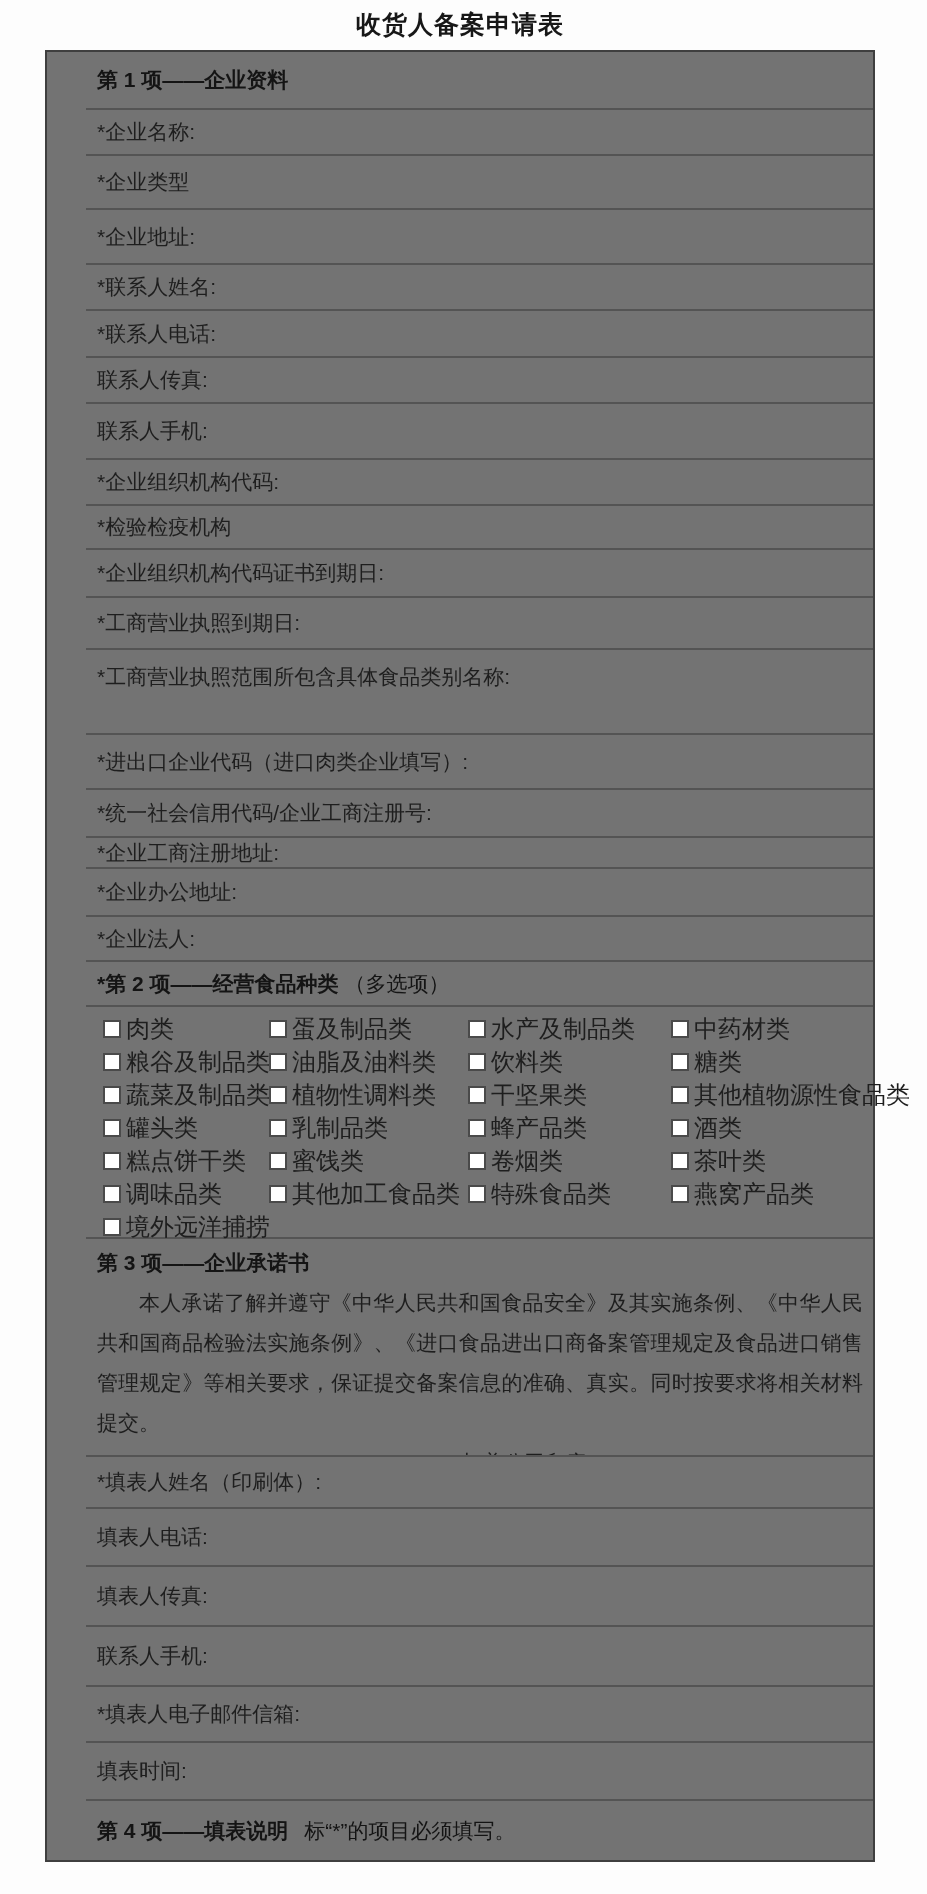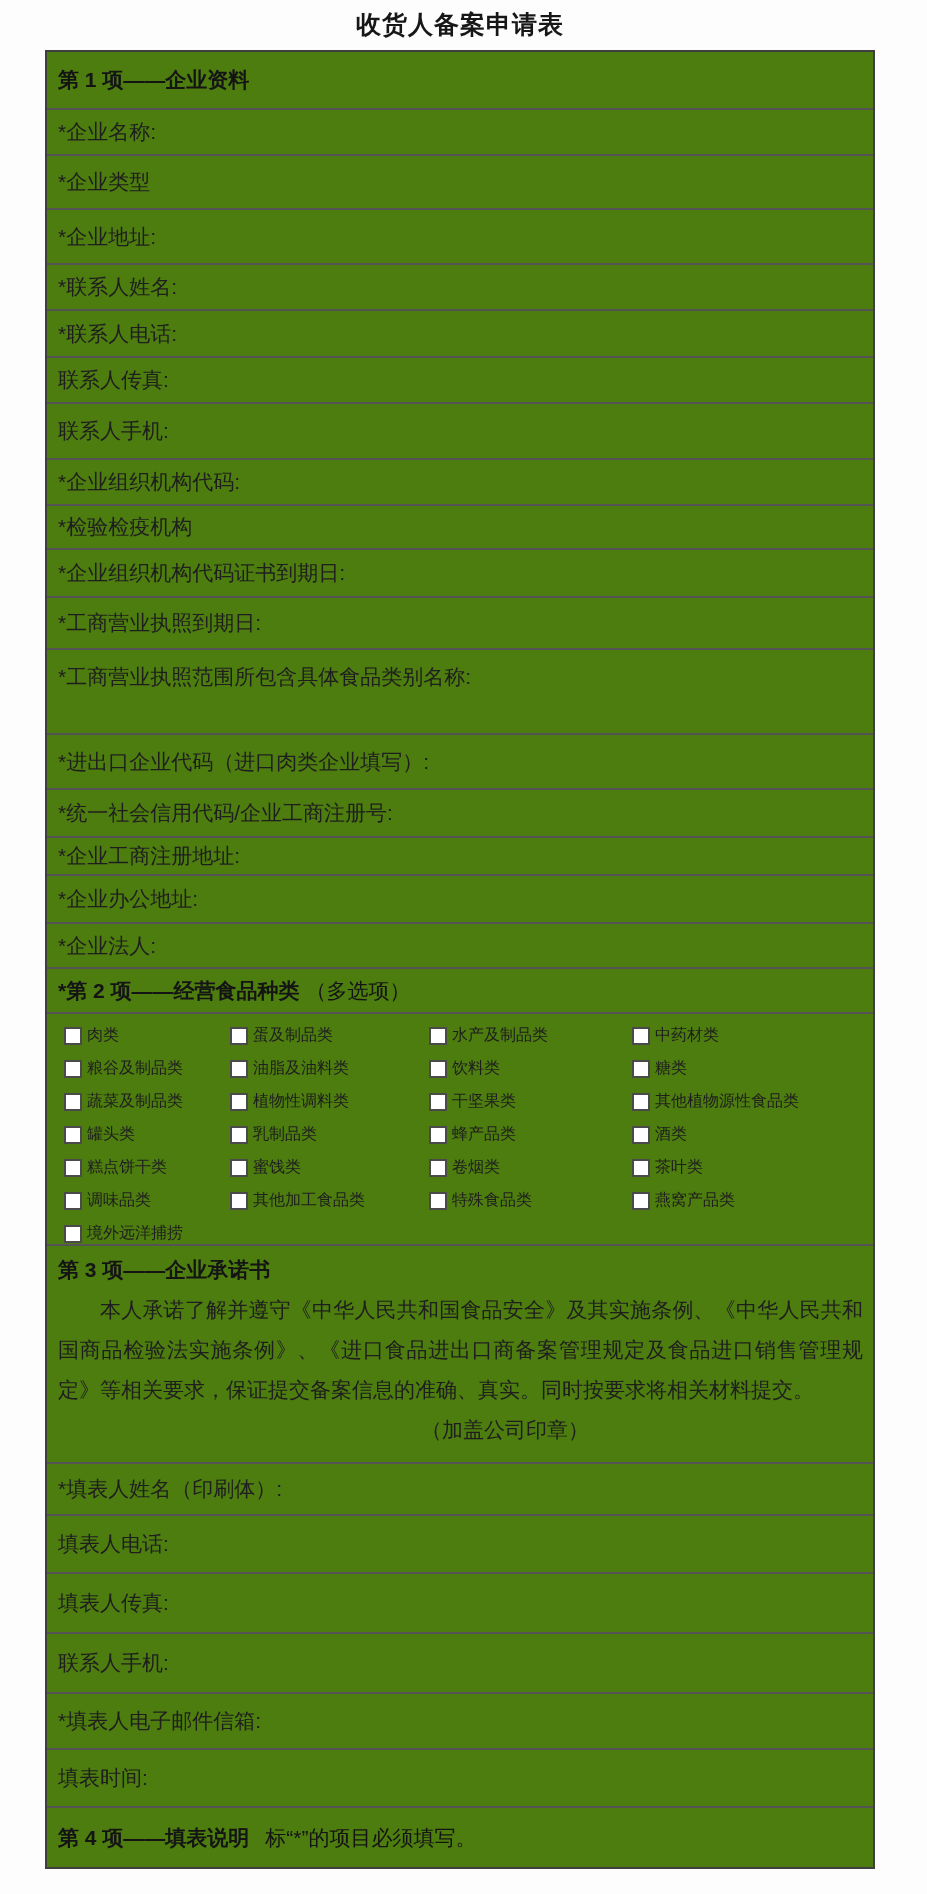--- a/index.html
+++ b/index.html
@@ -8,42 +8,42 @@
     background:#fdfdfd;
     font-family:"Liberation Sans","DejaVu Sans",sans-serif;
     color:#1e1e1e;
     -webkit-font-smoothing:antialiased;
   }
   .page{width:830px;margin-left:45px;}
   .doc-title{
     font-size:25px;font-weight:bold;text-align:center;
     margin:7px 0 9px 0;line-height:34px;letter-spacing:1px;color:#171717;
   }
-  .form-table{border:2px solid #3f3f3f;background:#4d7c0f;}
+  .form-table{border:2px solid #3f3f3f;background:#737373;padding-left:39px;}
   .row{
     display:flex;align-items:center;
     border-bottom:2px solid #545454;
     padding-left:11px;
     font-size:21px;
     box-sizing:border-box;
   }
   .row:last-child{border-bottom:none;}
   .section-header{font-weight:bold;color:#141414;}
   .header-note{font-weight:normal;margin-left:6px;}
   .tall-top{align-items:flex-start;padding-top:13px;}
   .cb-grid{
     display:grid;
     grid-template-columns:166px 199px 203px 1fr;
     grid-auto-rows:33px;
     align-items:center;
     box-sizing:border-box;
     height:232px;
     padding:5px 0 0 17px;
     border-bottom:2px solid #545454;
-    font-size:16px;
+    font-size:24px;
     text-align:center;
   }
   .cb-item{display:flex;align-items:center;white-space:nowrap;}
   .cb-box{
     width:14px;height:14px;flex:0 0 14px;
     border:2px solid #4a4a4a;background:#fff;
     display:inline-block;margin-right:5px;
   }
   .pledge-cell{
     box-sizing:border-box;height:218px;
@@ -106,21 +106,21 @@
       </div>
     <div class="row tall-top" style="height:85px">
         <span>*工商营业执照范围所包含具体食品类别名称:</span>
       </div>
     <div class="row" style="height:55px">
         <span>*进出口企业代码（进口肉类企业填写）:</span>
       </div>
     <div class="row" style="height:48px">
         <span>*统一社会信用代码/企业工商注册号:</span>
       </div>
-    <div class="row" style="height:38px">
+    <div class="row" style="height:31px">
         <span>*企业工商注册地址:</span>
       </div>
     <div class="row" style="height:48px">
         <span>*企业办公地址:</span>
       </div>
     <div class="row" style="height:45px">
         <span>*企业法人:</span>
       </div>
 
     <div class="row section-header" style="height:45px">

